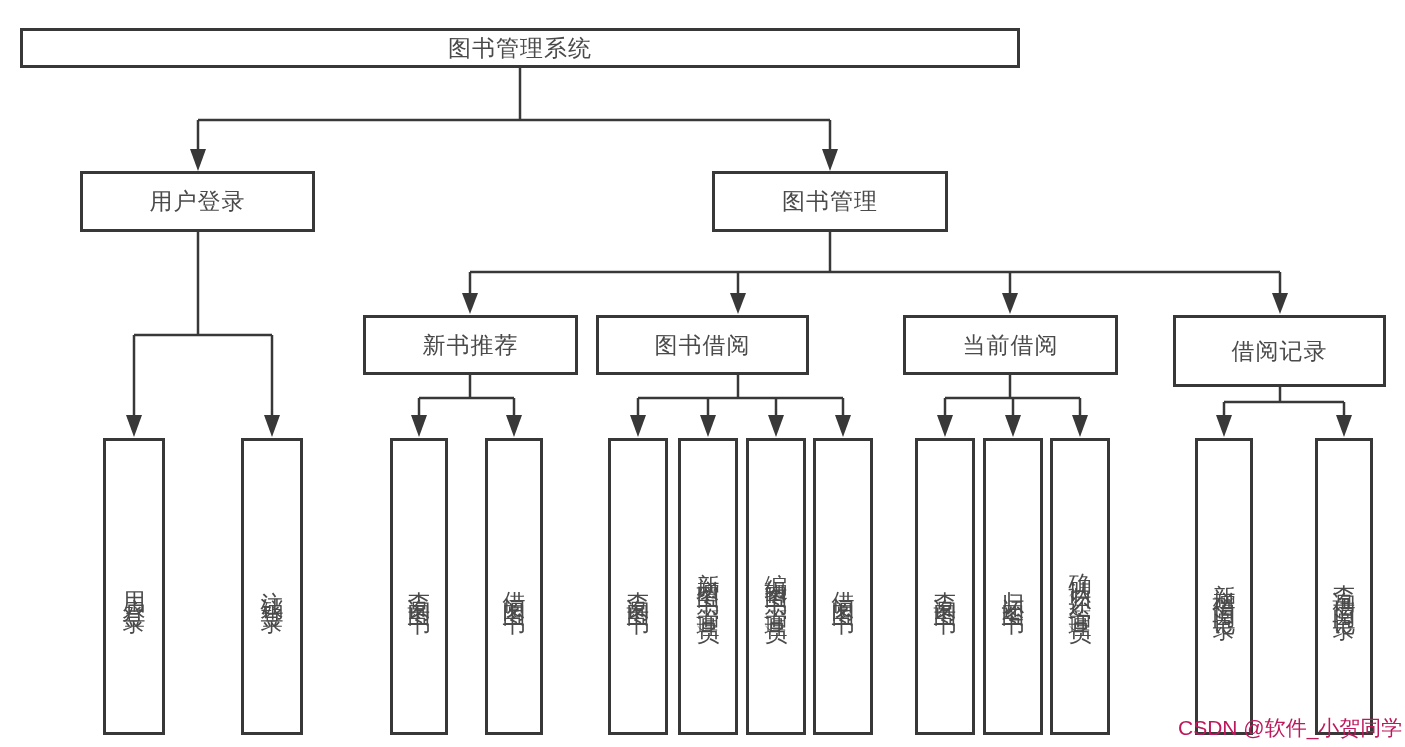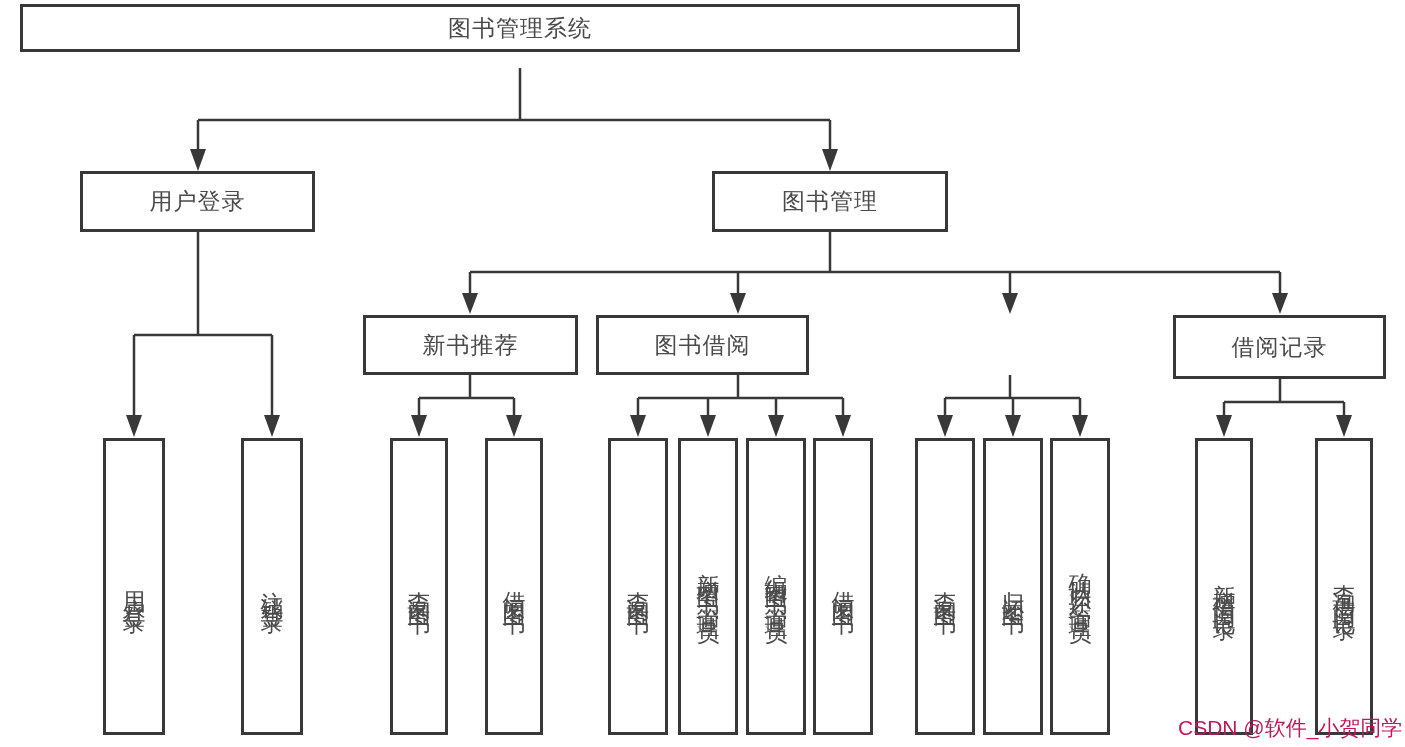--- a/index.html
+++ b/index.html
@@ -125,38 +125,41 @@
       <polygon points="768,415 784,415 776,437"></polygon>
       <polygon points="835,415 851,415 843,437"></polygon>
       <polygon points="937,415 953,415 945,437"></polygon>
       <polygon points="1005,415 1021,415 1013,437"></polygon>
       <polygon points="1072,415 1088,415 1080,437"></polygon>
       <polygon points="1216,415 1232,415 1224,437"></polygon>
       <polygon points="1336,415 1352,415 1344,437"></polygon>
     </g>
   </svg>
 
-  <div class="node" style="left:20px; top:4px; width:1000px; height:48px;">
+  <div class="node" style="left:20px; top:28px; width:1000px; height:40px;">
     <span>图书管理系统</span>
   </div>
 
   <div class="node" style="left:80px; top:171px; width:235px; height:61px;">
     <span>用户登录</span>
   </div>
   <div class="node" style="left:712px; top:171px; width:236px; height:61px;">
     <span>图书管理</span>
   </div>
 
   <div class="node" style="left:363px; top:315px; width:215px; height:60px;">
     <span>新书推荐</span>
   </div>
   <div class="node" style="left:596px; top:315px; width:213px; height:60px;">
     <span>图书借阅</span>
   </div>
-  <div class="node" style="left:1173px; top:315px; width:213px; height:64px;">
+  <div class="node" style="left:903px; top:315px; width:215px; height:60px;">
+    <span>当前借阅</span>
+  </div>
+  <div class="node" style="left:1173px; top:315px; width:213px; height:72px;">
     <span>借阅记录</span>
   </div>
 
   <div class="leaf" style="left:103px; top:438px; width:62px; height:297px;">
     <span class="vtext">用户登录</span>
   </div>
   <div class="leaf" style="left:241px; top:438px; width:62px; height:297px;">
     <span class="vtext">注销登录</span>
   </div>
 

